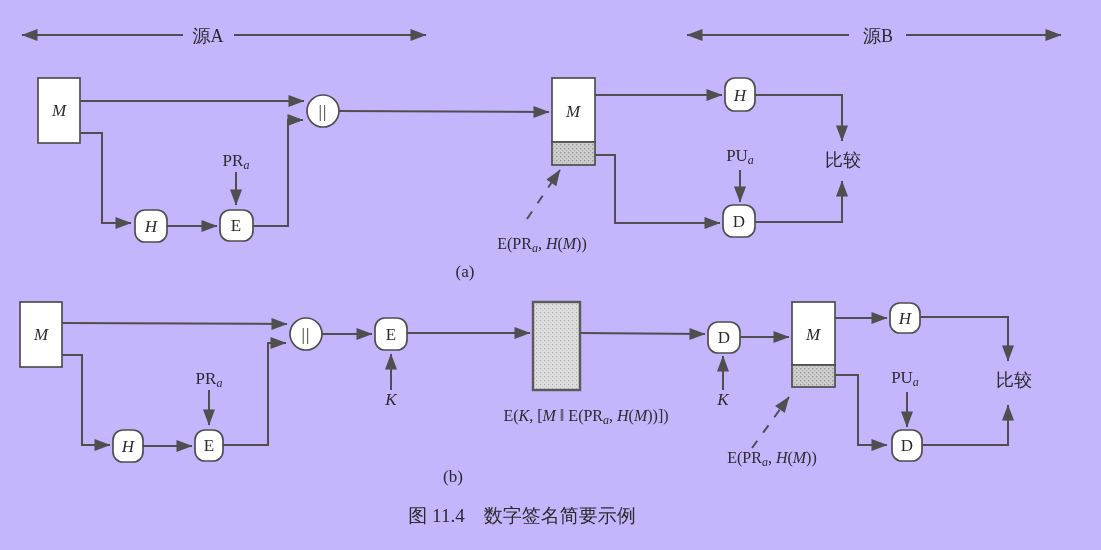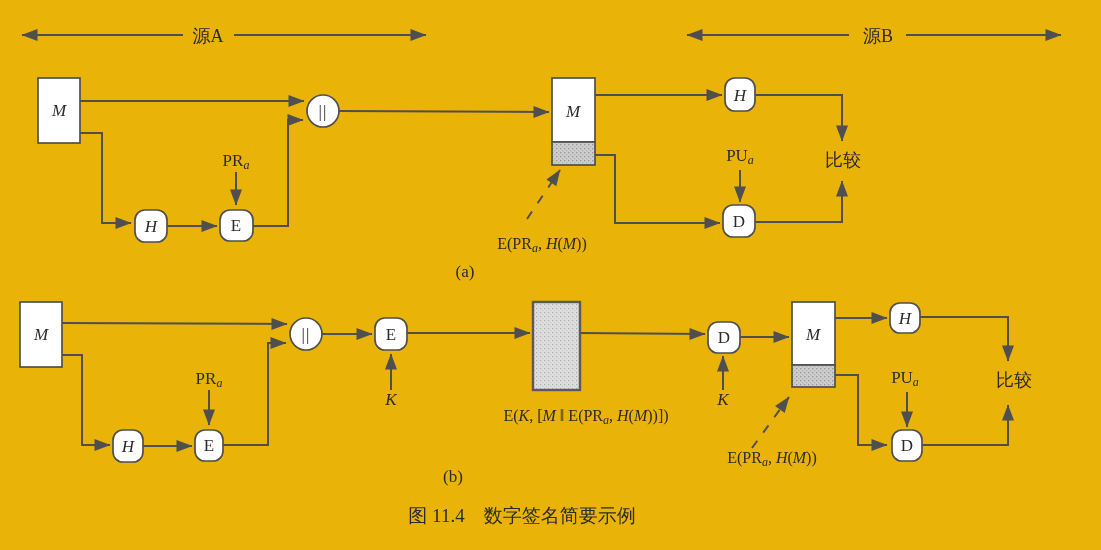--- a/index.html
+++ b/index.html
@@ -1,17 +1,17 @@
 <!DOCTYPE html>
 <html><head>
 <meta charset="utf-8">
 <style>
   html,body{margin:0;padding:0;}
   body{background:#fdfdfd;}
-  .stage{position:relative;width:1101px;height:550px;background:#eab308;overflow:hidden;}
+  .stage{position:relative;width:1101px;height:550px;background:#c4b5fd;overflow:hidden;}
   svg{position:absolute;left:0;top:0;}
   .ln{stroke:#4f4f4f;stroke-width:2;fill:none;}
   .dash{stroke-dasharray:9 10;}
   .bx{fill:#ffffff;stroke:#4f4f4f;stroke-width:1.7;}
   .bigbx{stroke:#5a5a5a;stroke-width:2.4;}
   .t{font-family:"Liberation Serif","DejaVu Serif",serif;font-size:17px;fill:#2b2b2b;}
   .it{font-style:italic;}
   .sub{font-size:12px;}
   .cn{font-size:18px;}
   .formula{font-size:16px;}

